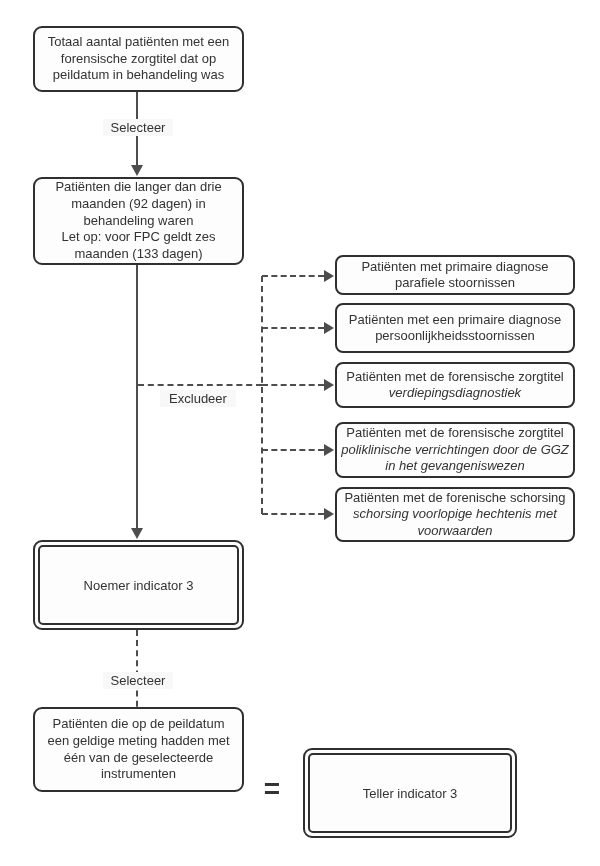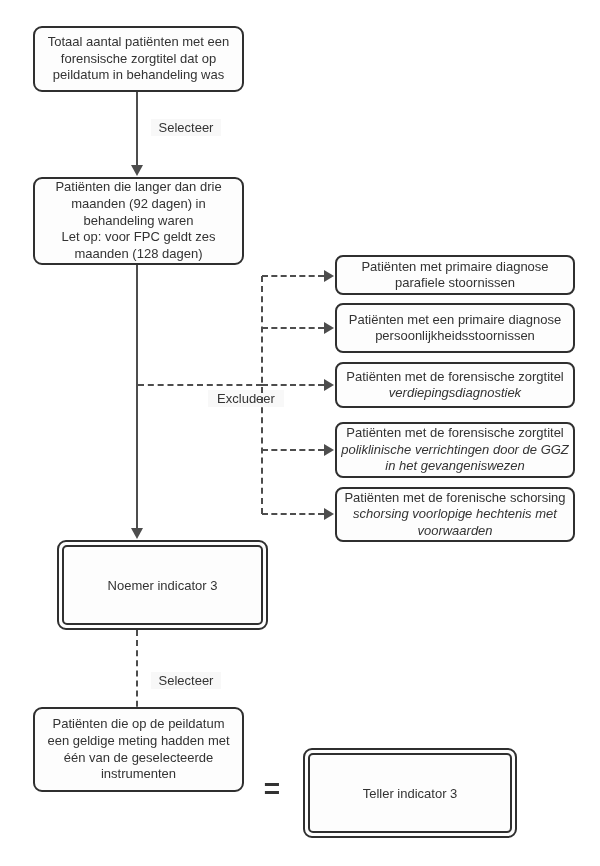--- a/index.html
+++ b/index.html
@@ -88,21 +88,20 @@
     border-bottom: 6px solid transparent;
     border-left: 10px solid var(--connector);
   }
   .edge-label {
     position: absolute;
     background: var(--label-bg);
     font-size: 13px;
     text-align: center;
     padding: 1px 3px;
     white-space: nowrap;
-    margin-left: 48px;
   }
   .equals {
     position: absolute;
     font-size: 28px;
     font-weight: 600;
     color: var(--text);
     text-align: center;
     line-height: 34px;
   }
 </style>
@@ -114,21 +113,21 @@
   <div class="sbox" style="left:33px; top:26px; width:211px; height:66px;">
     <div>Totaal aantal patiënten met een forensische zorgtitel dat op peildatum in behandeling was</div>
   </div>
 
   <div class="vline" style="left:136px; top:92px; height:74px;"></div>
   <div class="arr-down" style="left:131px; top:165px;"></div>
   <div class="edge-label" style="left:103px; top:119px; width:70px;">Selecteer</div>
 
   <div class="sbox" style="left:33px; top:177px; width:211px; height:88px; flex-direction:column;">
     <div>Patiënten die langer dan drie maanden (92 dagen) in behandeling waren</div>
-    <div>Let op: voor FPC geldt zes maanden (128 dagen)</div>
+    <div>Let op: voor FPC geldt zes maanden (133 dagen)</div>
   </div>
 
   <div class="vline" style="left:136px; top:265px; height:264px;"></div>
   <div class="arr-down" style="left:131px; top:528px;"></div>
 
   <div class="hdash" style="left:138px; top:384px; width:124px;"></div>
   <div class="edge-label" style="left:160px; top:390px; width:76px;">Excludeer</div>
 
   <div class="vdash" style="left:261px; top:276px; height:238px;"></div>
 
@@ -165,21 +164,21 @@
   <div class="xbox" style="top:422px; height:56px;">
     <div><span>Patiënten met de forensische zorgtitel</span>
       <span class="it">poliklinische verrichtingen door de GGZ in het gevangeniswezen</span></div>
   </div>
 
   <div class="xbox" style="top:487px; height:55px;">
     <div><span>Patiënten met de forenische schorsing</span>
       <span class="it">schorsing voorlopige hechtenis met voorwaarden</span></div>
   </div>
 
-  <div class="dbox" style="left:33px; top:540px; width:211px; height:90px;margin-left:24px;">
+  <div class="dbox" style="left:33px; top:540px; width:211px; height:90px;">
     <div class="dbox-inner">
       <div>Noemer indicator 3</div>
     </div>
   </div>
 
   <div class="vdash" style="left:136px; top:630px; height:107px;"></div>
   <div class="arr-down" style="left:131px; top:737px;"></div>
   <div class="edge-label" style="left:103px; top:672px; width:70px;">Selecteer</div>
 
   <div class="sbox" style="left:33px; top:707px; width:211px; height:85px;">

